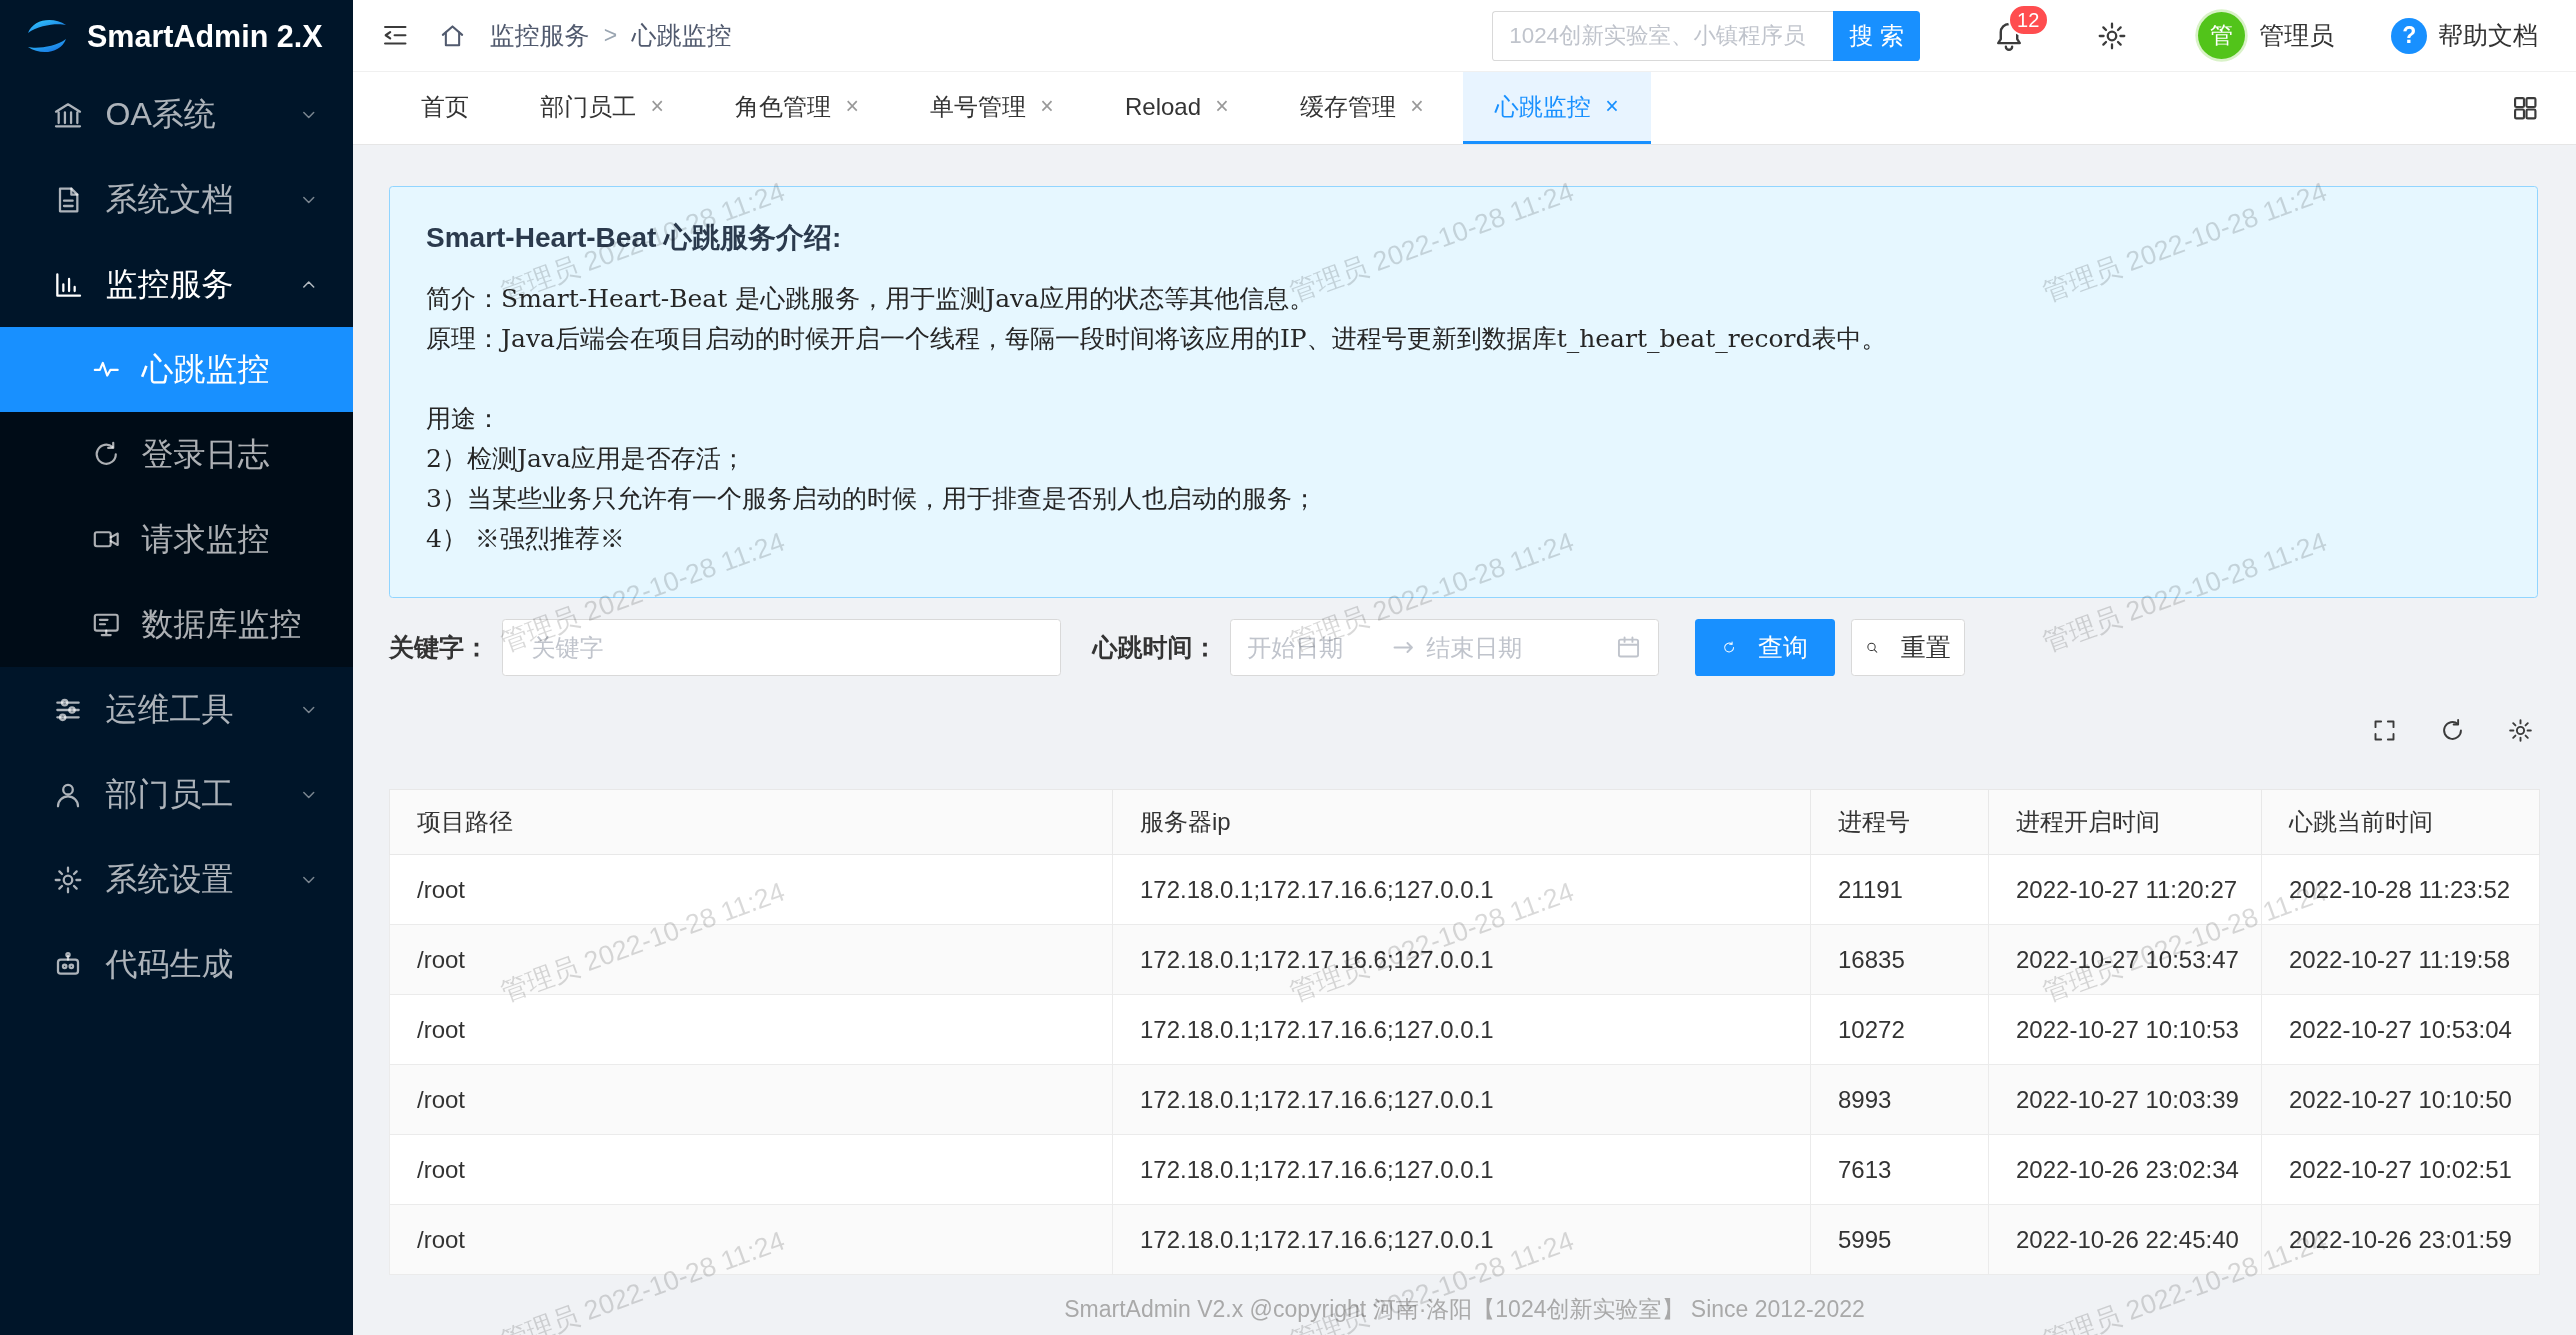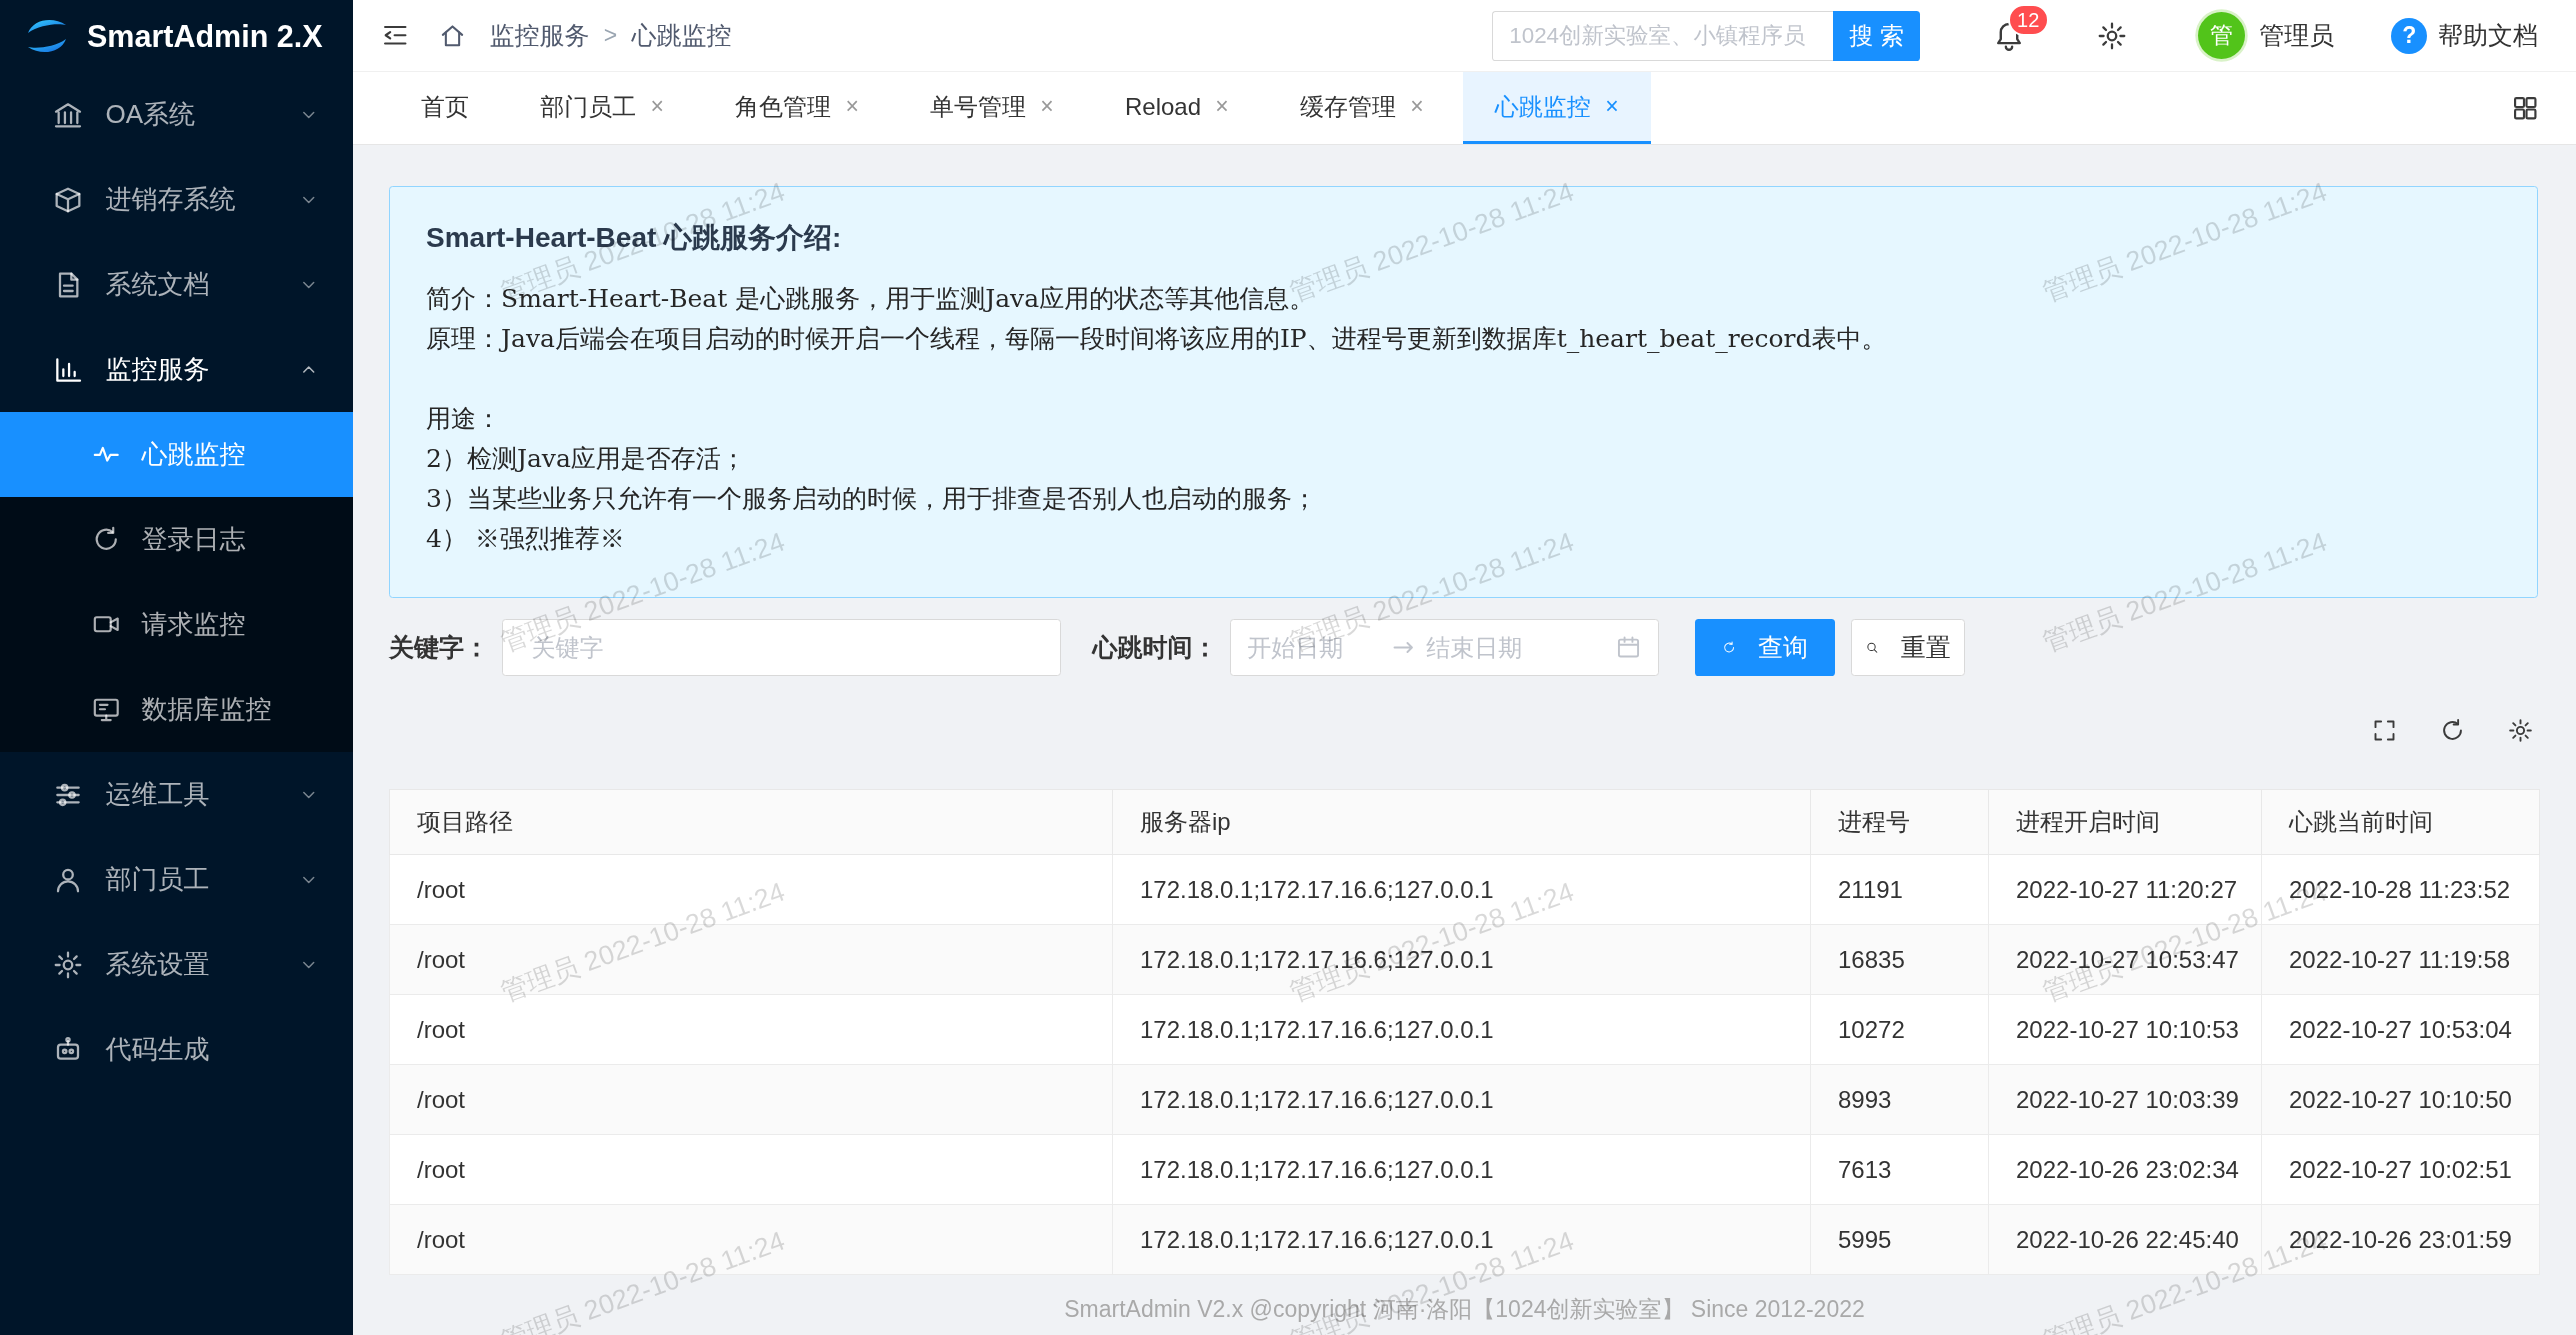--- a/index.html
+++ b/index.html
@@ -5,21 +5,21 @@
   *{margin:0;padding:0;box-sizing:border-box}
   html,body{width:2576px;height:1335px}
   body{font-family:"Liberation Sans","DejaVu Sans",sans-serif;background:#f0f2f5;color:#333;overflow:hidden}
   .page{display:flex;width:2576px;height:1335px;position:relative}
 
   
   .sidebar{width:353px;flex:0 0 353px;background:#001529;z-index:200;position:relative}
   .logo{height:72px;display:flex;align-items:center;padding-left:23px}
   .logo svg{width:48px;height:48px;display:block}
   .logo-title{margin-left:16px;color:#fff;font-size:30.5px;font-weight:700;white-space:nowrap}
-  .menu-item{height:85px;display:flex;align-items:center;padding-left:52px;color:rgba(255,255,255,.68);font-size:26px;position:relative;cursor:pointer;white-space:nowrap}
+  .menu-item{height:85px;display:flex;align-items:center;padding-left:52px;color:rgba(255,255,255,.68);font-size:32px;position:relative;cursor:pointer;white-space:nowrap}
   .menu-item .mi-icon{width:32px;height:32px;margin-right:21.5px;display:inline-flex;flex:0 0 auto}
   .menu-item .mi-chev{position:absolute;right:34px;width:21.5px;height:21.5px;opacity:.7}
   .menu-item.expanded{color:#fff}
   .submenu{background:#000c17}
   .submenu .menu-item{padding-left:91px}
   .submenu .menu-item .mi-icon{width:30.5px;height:30.5px;margin-right:20px}
   .submenu .menu-item.active{background:#1890ff;color:#fff}
 
   
   .main{flex:1;display:flex;flex-direction:column;position:relative;min-width:0}
@@ -119,34 +119,20 @@
           <span class="mi-label">OA系统</span>
           <span class="mi-chev">
             <svg viewBox="0 0 24 24" fill="none" stroke="currentColor" stroke-width="1.7" stroke-linecap="round" stroke-linejoin="round" style="width:100%;height:100%;display:block">
               <path d="M6.5 9.5 12 15l5.5-5.5"></path>
             </svg>
           </span>
         </div>
         <div class="menu-item">
           <span class="mi-icon">
             <svg viewBox="0 0 24 24" fill="none" stroke="currentColor" stroke-width="1.7" stroke-linecap="round" stroke-linejoin="round" style="width:100%;height:100%;display:block">
-              <path d="M3.5 7.5 12 3.5l8.5 4v9L12 20.5l-8.5-4v-9Z"></path>
-              <path d="M3.5 7.5 12 11.5l8.5-4M12 11.5v9"></path>
-            </svg>
-          </span>
-          <span class="mi-label">进销存系统</span>
-          <span class="mi-chev">
-            <svg viewBox="0 0 24 24" fill="none" stroke="currentColor" stroke-width="1.7" stroke-linecap="round" stroke-linejoin="round" style="width:100%;height:100%;display:block">
-              <path d="M6.5 9.5 12 15l5.5-5.5"></path>
-            </svg>
-          </span>
-        </div>
-        <div class="menu-item">
-          <span class="mi-icon">
-            <svg viewBox="0 0 24 24" fill="none" stroke="currentColor" stroke-width="1.7" stroke-linecap="round" stroke-linejoin="round" style="width:100%;height:100%;display:block">
               <path d="M6 3.5h8.5L19 8v12.5H6V3.5Z"></path>
               <path d="M14.5 3.5V8H19M9 12.5h6.5M9 16.5h6.5"></path>
             </svg>
           </span>
           <span class="mi-label">系统文档</span>
           <span class="mi-chev">
             <svg viewBox="0 0 24 24" fill="none" stroke="currentColor" stroke-width="1.7" stroke-linecap="round" stroke-linejoin="round" style="width:100%;height:100%;display:block">
               <path d="M6.5 9.5 12 15l5.5-5.5"></path>
             </svg>
           </span>

